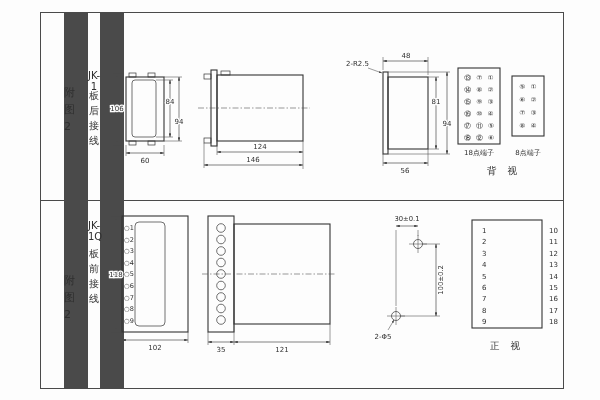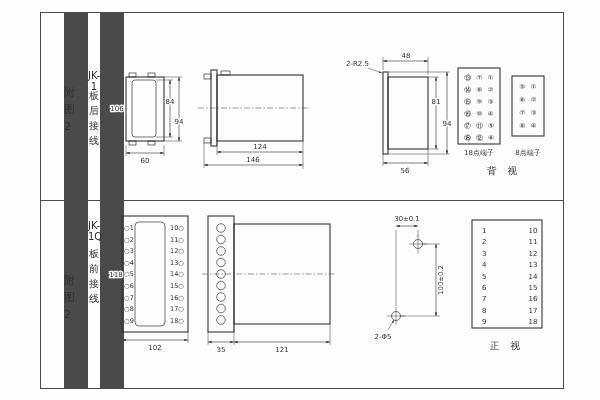--- a/index.html
+++ b/index.html
@@ -220,39 +220,30 @@
 
   <div class="terms" style="left:124px; top:223px; width:16px; text-align:left;">○1
 ○2
 ○3
 ○4
 ○5
 ○6
 ○7
 ○8
 ○9</div>
-  <div class="terms" style="left:162px; top:223px; width:22px; text-align:right;">10○
-11○
-12○
-13○
-14○
-15○
-16○
-17○
-18○</div>
   <div class="terms tbl-col" style="left:482px; top:226px; width:14px; text-align:left;">1
 2
 3
 4
 5
 6
 7
 8
 9</div>
-  <div class="terms tbl-col" style="left:524px; top:226px; width:18px; text-align:center;">10
+  <div class="terms tbl-col" style="left:540px; top:226px; width:18px; text-align:right;">10
 11
 12
 13
 14
 15
 16
 17
 18</div>
 
 </div>

